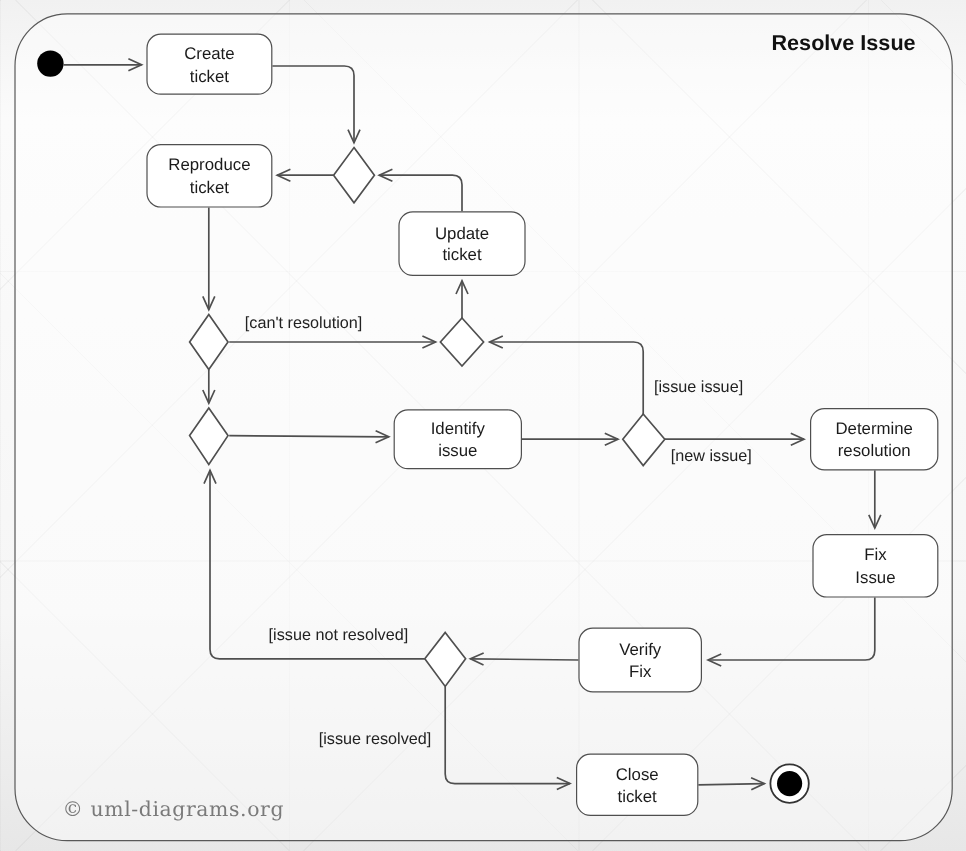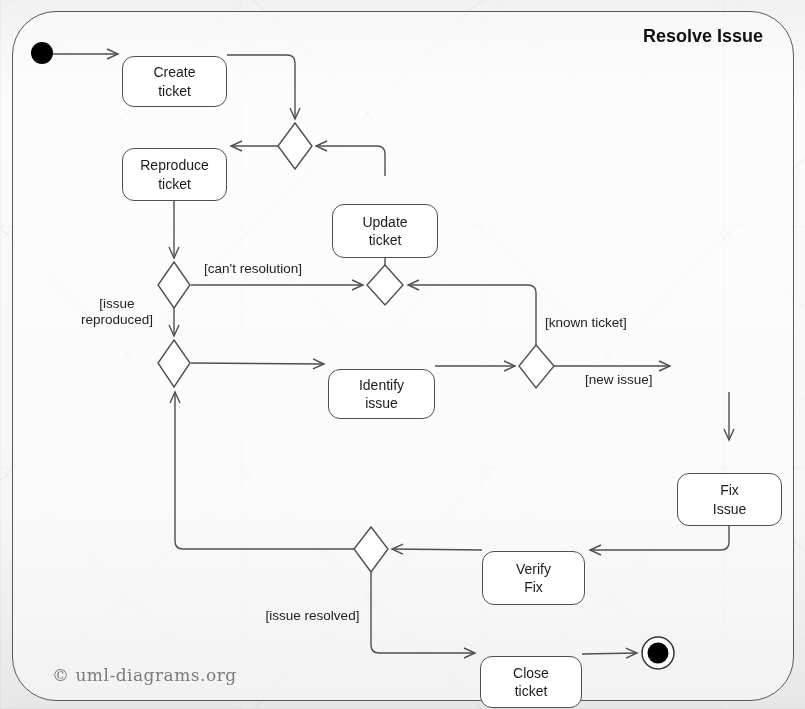--- a/index.html
+++ b/index.html
@@ -20,21 +20,21 @@
     border:1.6px solid #585858;border-radius:44px;
     background:rgba(255,255,255,0.45);
     box-sizing:border-box;
   }
   #edges{position:absolute;left:0;top:0;}
   .node{
     position:absolute;box-sizing:border-box;
     background:#fff;border:1.5px solid #4f4f4f;border-radius:12px;
     display:flex;align-items:center;justify-content:center;
     text-align:center;white-space:pre-line;
-    font-size:14px;line-height:1.3;color:#1b1b1b;margin-top:28px;
+    font-size:14px;line-height:1.3;color:#1b1b1b;
   }
   .guard{
     position:absolute;white-space:pre-line;text-align:center;
     font-size:13.5px;line-height:1.15;color:#222;
   }
   .guard.left-align{text-align:left;}
   #title{
     position:absolute;right:42px;top:26px;
     font-size:18px;font-weight:bold;color:#111;
   }
@@ -93,30 +93,31 @@
   </svg>
 
   <div class="node" style="left:122px;top:28px;width:105px;height:51px;">Create
 ticket</div>
   <div class="node" style="left:122px;top:120px;width:105px;height:53px;">Reproduce
 ticket</div>
   <div class="node" style="left:332px;top:176px;width:106px;height:54px;">Update
 ticket</div>
   <div class="node" style="left:328px;top:341px;width:107px;height:50px;">Identify
 issue</div>
+  <div class="node" style="left:675px;top:340px;width:107px;height:52px;">Determine
+resolution</div>
   <div class="node" style="left:677px;top:445px;width:105px;height:53px;">Fix
 Issue</div>
   <div class="node" style="left:482px;top:523px;width:103px;height:54px;">Verify
 Fix</div>
   <div class="node" style="left:480px;top:628px;width:102px;height:52px;">Close
 ticket</div>
 
   <div class="guard" style="left:188px;top:261px;width:130px;">[can't resolution]</div>
-  <div class="guard" style="left:57px;top:296px;width:120px;">[issue
-reproduced]</div>
-  <div class="guard left-align" style="left:545px;top:315px;width:110px;">[known ticket]</div>
-  <div class="guard left-align" style="left:559px;top:372px;width:90px;margin-left:26px;">[new issue]</div>
+  <div class="guard left-align" style="left:545px;top:315px;width:110px;">[issue issue]</div>
+  <div class="guard left-align" style="left:559px;top:372px;width:90px;">[new issue]</div>
+  <div class="guard" style="left:207px;top:521px;width:150px;">[issue not resolved]</div>
   <div class="guard" style="left:250px;top:588px;width:125px;margin-top:20px;">[issue resolved]</div>
 
   <div id="copyright">© uml-diagrams.org</div>
   <div id="title">Resolve Issue</div>
 
 </div>
 
 </body></html>

